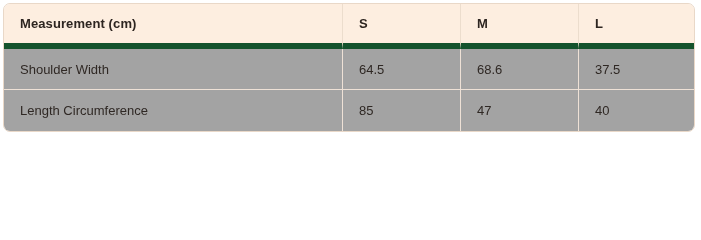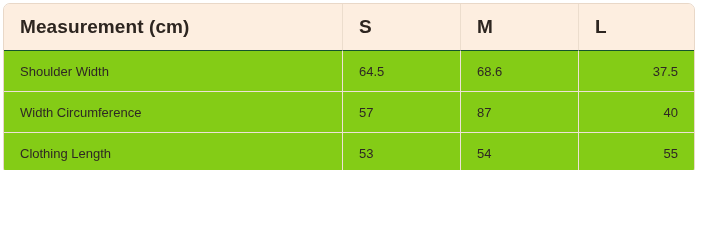--- a/index.html
+++ b/index.html
@@ -36,51 +36,50 @@
 
   .size-table col.c-label { width: 339px; }
   .size-table col.c-s     { width: 118px; }
   .size-table col.c-m     { width: 118px; }
   .size-table col.c-l     { width: 115px; }
 
   .size-table thead th {
     background: #fdeee0;
     color: #2d2520;
     font-weight: bold;
-    font-size: 19px;
+    font-size: 13px;
     text-align: left;
     padding: 12px 0 12px 16px;
     height: 41px;
     box-sizing: border-box;
-    border-bottom: 1px solid #14532d;
+    border-bottom: 6px solid #14532d;
     border-right: 1px solid #ecddcd;
     white-space: nowrap;
     letter-spacing: 0.1px;
   }
   .size-table thead th:last-child {
     border-right: none;
   }
 
   .size-table tbody td {
-    background: #84cc16;
+    background: #a3a3a3;
     color: #2f2824;
     font-size: 13px;
     font-weight: normal;
     text-align: left;
-    padding: 0 16px 0 16px;
+    padding: 0 0 0 16px;
     height: 41px;
     box-sizing: border-box;
     border-bottom: 1px solid #eee1d6;
     border-right: 1px solid #eee1d6;
     vertical-align: middle;
     white-space: nowrap;
   }
   .size-table tbody td:last-child {
     border-right: none;
-    text-align: right;
   }
   .size-table tbody tr:last-child td {
     border-bottom: none;
   }
 </style>
 </head>
 <body>
 
 <div class="page">
   <table class="size-table">
@@ -99,26 +98,20 @@
       </tr>
     </thead>
     <tbody>
       <tr>
         <td>Shoulder Width</td>
         <td>64.5</td>
         <td>68.6</td>
         <td>37.5</td>
       </tr>
       <tr>
-        <td>Width Circumference</td>
-        <td>57</td>
-        <td>87</td>
+        <td>Length Circumference</td>
+        <td>85</td>
+        <td>47</td>
         <td>40</td>
-      </tr>
-      <tr>
-        <td>Clothing Length</td>
-        <td>53</td>
-        <td>54</td>
-        <td>55</td>
       </tr>
     </tbody>
   </table>
 </div>
 
 </body></html>

